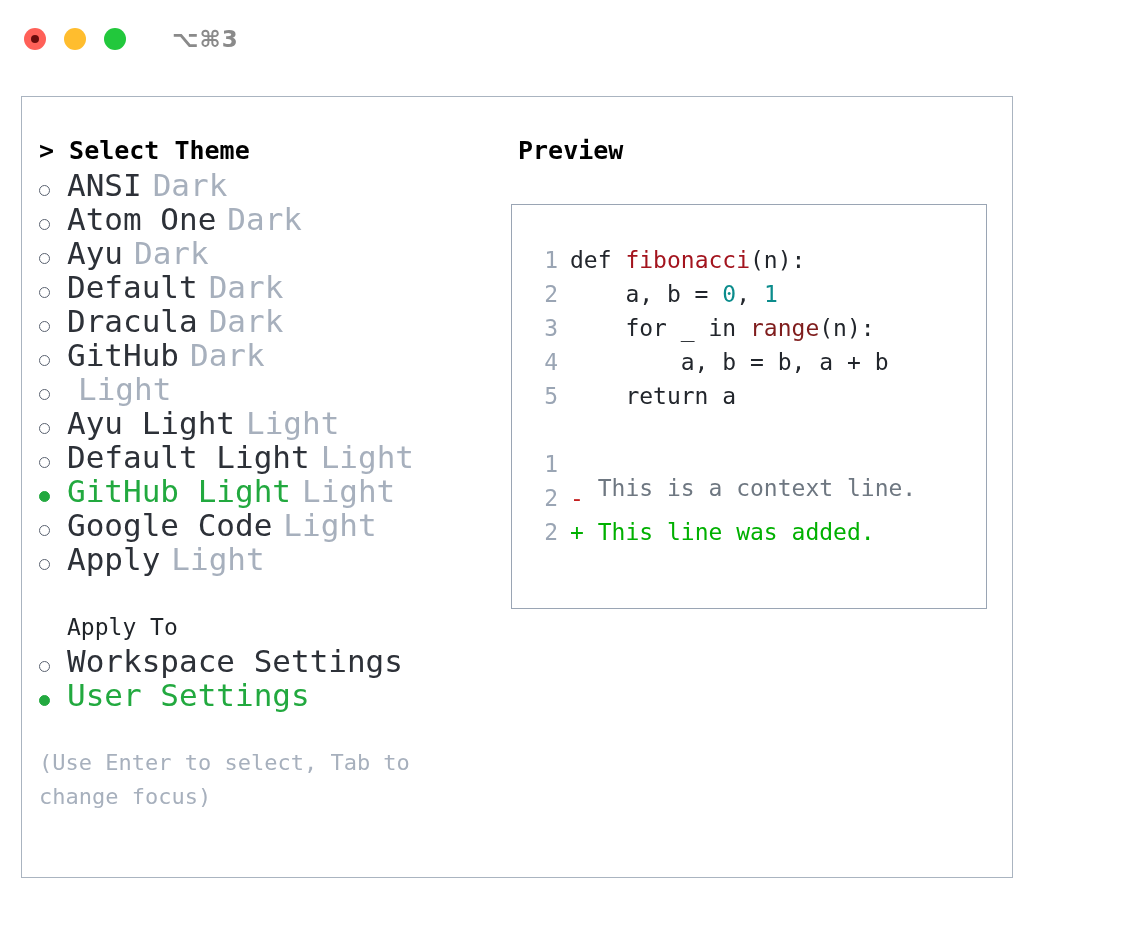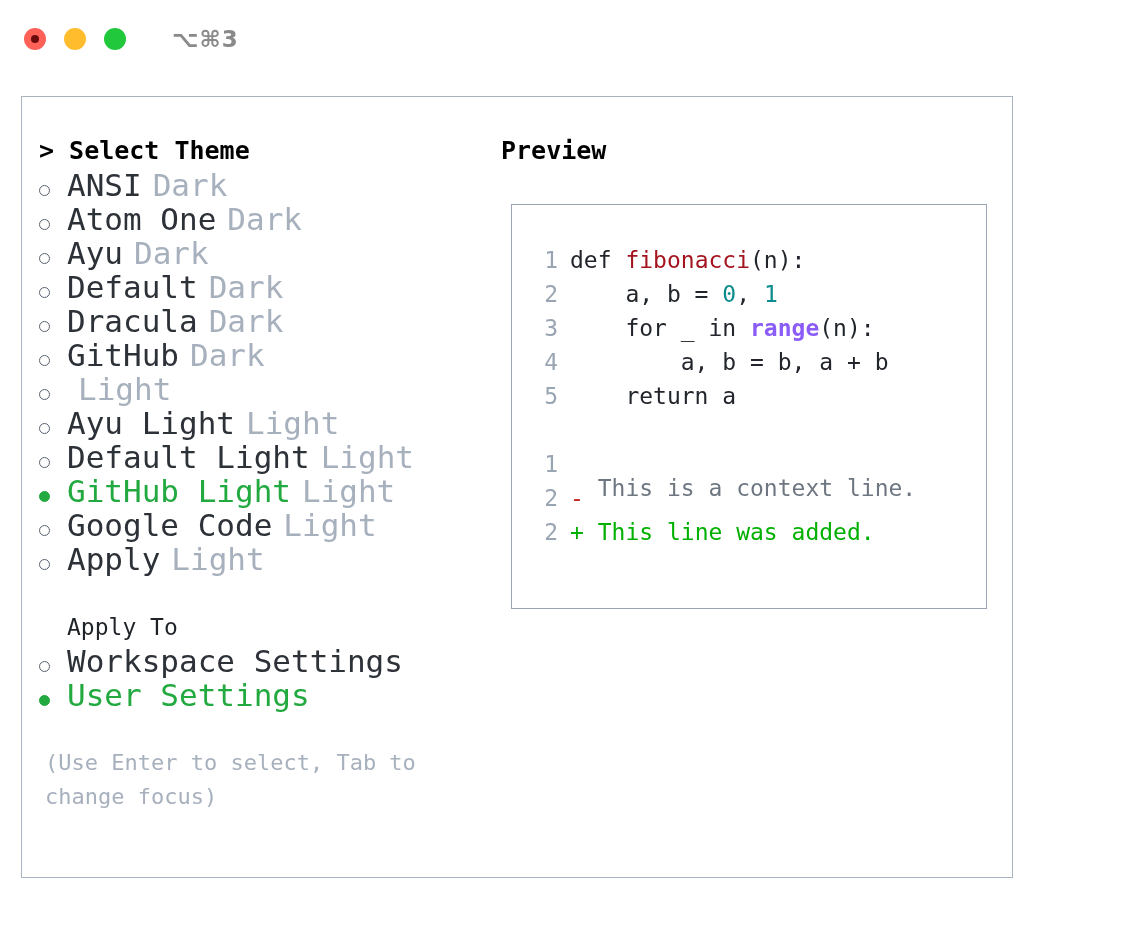--- a/index.html
+++ b/index.html
@@ -147,27 +147,26 @@
     white-space: pre;
   }
 
   .hint {
     margin-top: 34px;
     font-size: 22px;
     line-height: 34px;
     color: #a7b0bd;
     width: 400px;
     white-space: pre-wrap;
-    margin-left: 6px;
   }
 
   
   .right-col {
     position: absolute;
-    left: 479px;
+    left: 496px;
     top: 37px;
     width: 490px;
   }
   .preview-box {
     position: absolute;
     left: 489px;
     top: 107px;
     width: 476px;
     height: 405px;
     border: 1.6px solid #9aa5b4;
@@ -186,21 +185,21 @@
   .lineno {
     width: 26px;
     flex: 0 0 26px;
     text-align: right;
     color: #9aa5b4;
     margin-right: 12px;
   }
   .code-text { color: #22262c; }
   .tok-fn      { color: #a3141e; }
   .tok-num     { color: #0b8c8c; }
-  .tok-builtin { color: #8b5cf6; font-weight: bold; }
+  .tok-builtin { color: #7f1d1d; }
 
   .diff-gap { height: 34px; }
   .diff-context { color: #6e7781; margin-top: 24px; }
   .diff-del     { color: #c42020; }
   .diff-add     { color: #00b000; }
 </style>
 </head>
 <body>
 
 <div class="page">

